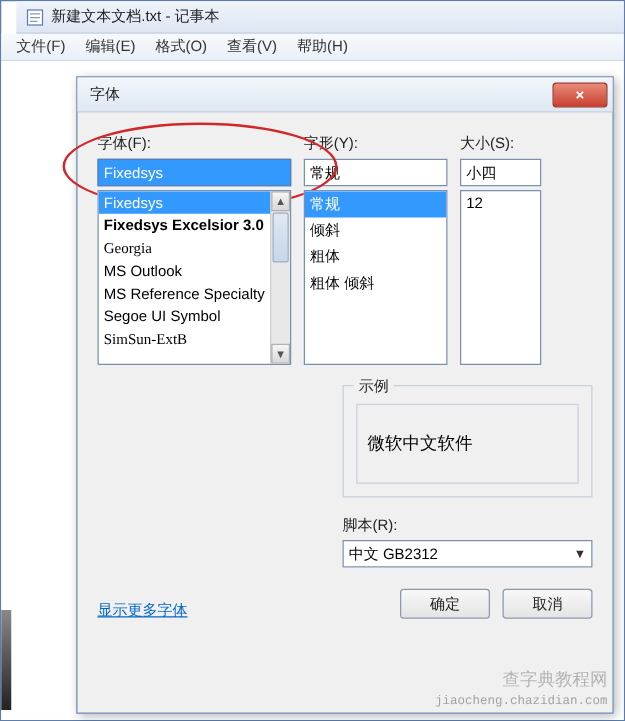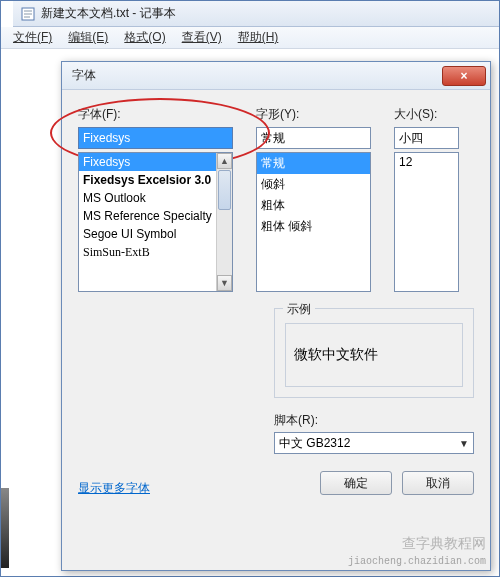--- a/index.html
+++ b/index.html
@@ -2,28 +2,28 @@
 <html><head>
 <meta charset="utf-8">
 <style>
 * { box-sizing: border-box; margin: 0; padding: 0; }
 body { font-family: "Microsoft YaHei", Tahoma, sans-serif; font-size: 12px; background: #c8c8c8; width: 500px; height: 577px; overflow: hidden; position: relative; }
 .main-window { position: absolute; top: 0; left: 0; right: 0; bottom: 0; background: #fff; border: 1px solid #5a7db0; }
 .titlebar { height: 26px; background: linear-gradient(#f0f4fa, #dde6f2); display: flex; align-items: center; padding: 0 8px; border-bottom: 1px solid #b0c0d8; margin-left: 12px; }
 .titlebar-icon { width: 14px; height: 14px; margin-right: 6px; display: flex; align-items: center; justify-content: center; }
 .titlebar-text { color: #222; }
 .menubar { height: 22px; background: linear-gradient(#f7f9fc, #eaf0f8); display: flex; align-items: center; padding: 0 4px; border-bottom: 1px solid #d0d8e4; }
-.menubar span { padding: 3px 8px; color: #333; cursor: default; text-decoration: underline; }
+.menubar span { padding: 3px 8px; color: #333; cursor: default; }
 .client { position: absolute; top: 48px; left: 0; right: 0; bottom: 0; background: #fff; }
 .dialog { position: absolute; top: 12px; left: 60px; width: 430px; height: 510px; background: #f0f0f0; border: 1px solid #6b8bb8; box-shadow: 2px 2px 8px rgba(0,0,0,0.3); }
 .dialog-titlebar { height: 28px; background: linear-gradient(#f2f6fb, #dfe8f3); display: flex; align-items: center; justify-content: space-between; padding: 0 0 0 10px; border-bottom: 1px solid #c0cde0; }
 .dialog-title { color: #222; }
 .close-btn { width: 44px; height: 20px; margin-right: 4px; background: linear-gradient(#e98a7a, #c8412e); border: 1px solid #9a3020; border-radius: 3px; display: flex; align-items: center; justify-content: center; color: #fff; font-weight: bold; cursor: pointer; }
 .dialog-body { padding: 16px 16px 10px 16px; position: relative; }
-.row1 { display: flex; gap: 23px; position: relative; }
+.row1 { display: flex; gap: 10px; position: relative; }
 .col { display: flex; flex-direction: column; }
 .col-font { width: 155px; }
 .col-style { width: 115px; }
 .col-size { width: 65px; }
 .lbl { color: #222; margin-bottom: 4px; }
 .txt { height: 22px; border: 1px solid #7a90b0; background: #fff; padding: 2px 4px; font-size: 12px; color: #000; outline: none; }
 .txt.sel { background: #3399ff; color: #fff; border: 1px solid #5a7db0; }
 .listbox { border: 1px solid #7a90b0; background: #fff; margin-top: 3px; overflow: hidden; position: relative; }
 .listbox.lb-font { height: 140px; }
 .listbox.lb-style { height: 140px; }
@@ -84,20 +84,21 @@
 
         <div class="row1">
           <div class="ellipse"></div>
 
           <div class="col col-font">
             <span class="lbl">字体(F):</span>
             <input class="txt sel" value="Fixedsys" style="">
             <div class="listbox lb-font">
               <div class="li selected">Fixedsys</div>
               <div class="li bold">Fixedsys Excelsior 3.0</div>
+              <div class="li" style="font-family:Georgia,serif">Georgia</div>
               <div class="li">MS Outlook</div>
               <div class="li">MS Reference Specialty</div>
               <div class="li">Segoe UI Symbol</div>
               <div class="li" style="font-family:SimSun,serif">SimSun-ExtB</div>
               <div class="scrollbar">
                 <div class="sb-btn">▲</div>
                 <div class="sb-thumb"></div>
                 <div class="sb-btn" style="position:absolute;bottom:0;left:0;right:0">▼</div>
               </div>
             </div>

